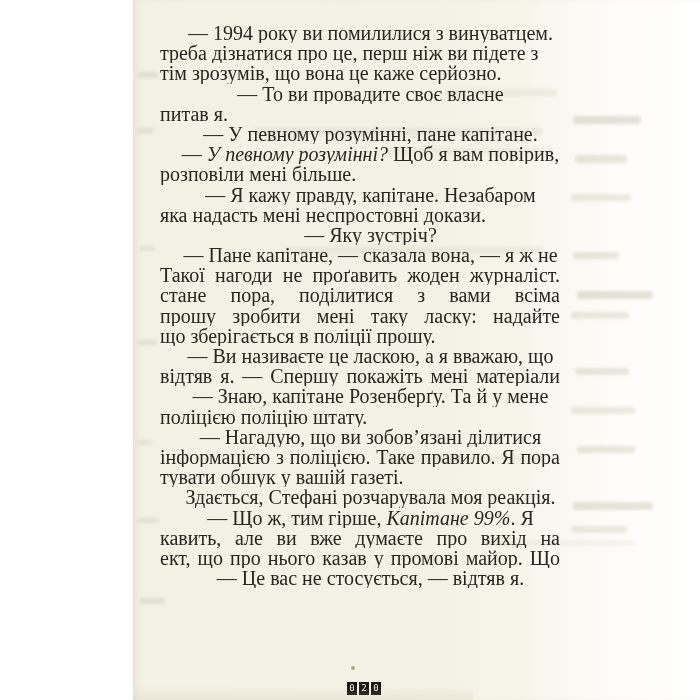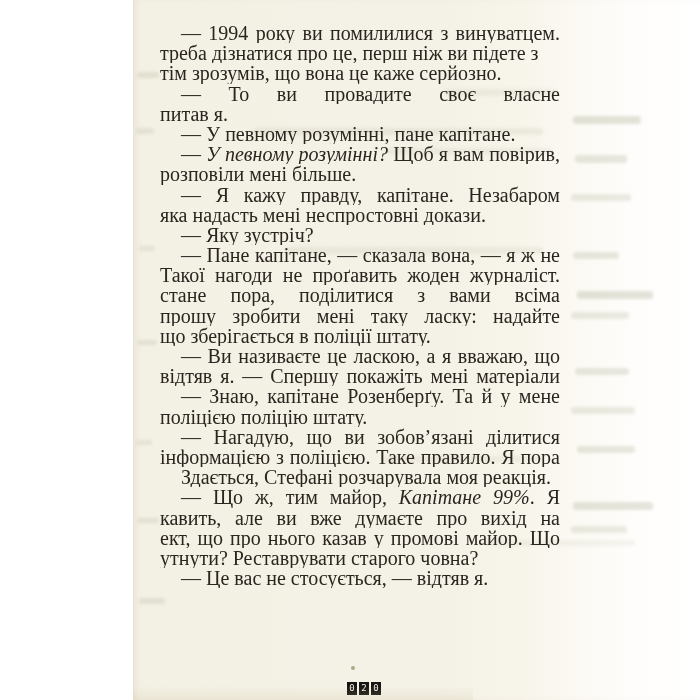--- a/index.html
+++ b/index.html
@@ -33,21 +33,21 @@
     color: #2b2520;
     font-size: 20px;
   }
   .line {
     height: 20.2px;
     line-height: 20.2px;
     overflow: hidden;
     text-align: left;
   }
   .line.justify { text-align: justify; text-align-last: justify; }
-  .line.indent { padding-left: 21px; }
+  .line.indent { padding-left: 21px; text-align: center; }
   .line .it { font-style: italic; }
   .bleed {
     position: absolute;
     background: #a4a789;
     border-radius: 3px;
     filter: blur(1.6px);
     pointer-events: none;
   }
   .deco-dot {
     position: absolute;
@@ -111,32 +111,32 @@
         <div class="line indent"><span>— У певному розумінні, пане капітане.</span></div>
         <div class="line indent justify"><span>— </span><span class="it">У певному розумінні?</span><span> Щоб я вам повірив, треба, аби ви</span></div>
         <div class="line"><span>розповіли мені більше.</span></div>
         <div class="line indent justify"><span>— Я кажу правду, капітане. Незабаром матиму зустріч,</span></div>
         <div class="line"><span>яка надасть мені неспростовні докази.</span></div>
         <div class="line indent"><span>— Яку зустріч?</span></div>
         <div class="line indent justify"><span>— Пане капітане, — сказала вона, — я ж не дебютантка.</span></div>
         <div class="line justify"><span>Такої нагоди не проґавить жоден журналіст. Обіцяю, як на-</span></div>
         <div class="line justify"><span>стане пора, поділитися з вами всіма матеріалами. А поки що</span></div>
         <div class="line justify"><span>прошу зробити мені таку ласку: надайте доступ до справи,</span></div>
-        <div class="line"><span>що зберігається в поліції штату.</span></div>
+        <div class="line"><span>що зберігається в поліції прошу.</span></div>
         <div class="line indent justify"><span>— Ви називаєте це ласкою, а я вважаю, що це шантаж! —</span></div>
         <div class="line justify"><span>відтяв я. — Спершу покажіть мені матеріали вашого розслі-</span></div>
         <div class="line indent justify"><span>— Знаю, капітане Розенберґу. Та й у мене немає бажання</span></div>
         <div class="line"><span>поліцією поліцію штату.</span></div>
         <div class="line indent justify"><span>— Нагадую, що ви зобов’язані ділитися всією важливою</span></div>
         <div class="line justify"><span>інформацією з поліцією. Таке правило. Я пора навіть влаш-</span></div>
+        <div class="line"><span>тувати обшук у вашій газеті.</span></div>
         <div class="line indent"><span>Здається, Стефані розчарувала моя реакція.</span></div>
-        <div class="line indent justify"><span>— Що ж, тим майор, </span><span class="it">Капітане 99%</span><span>. Я гадала, вас це заці-</span></div>
+        <div class="line indent justify"><span>— Що ж, тим гірше, </span><span class="it">Капітане 99%</span><span>. Я гадала, вас це заці-</span></div>
         <div class="line justify"><span>кавить, але ви вже думаєте про вихід на пенсію і той про-</span></div>
         <div class="line justify"><span>ект, що про нього казав у промові майор. Що ви там хочете</span></div>
-        <div class="line"><span>утнути? Реставрувати старого човна?</span></div>
         <div class="line indent"><span>— Це вас не стосується, — відтяв я.</span></div>
       </div>
     <div class="deco-dot"></div>
     <div class="page-number">
       <span class="tile">0</span>
       <span class="tile">2</span>
       <span class="tile">0</span>
     </div>
   </div>
 </div>

